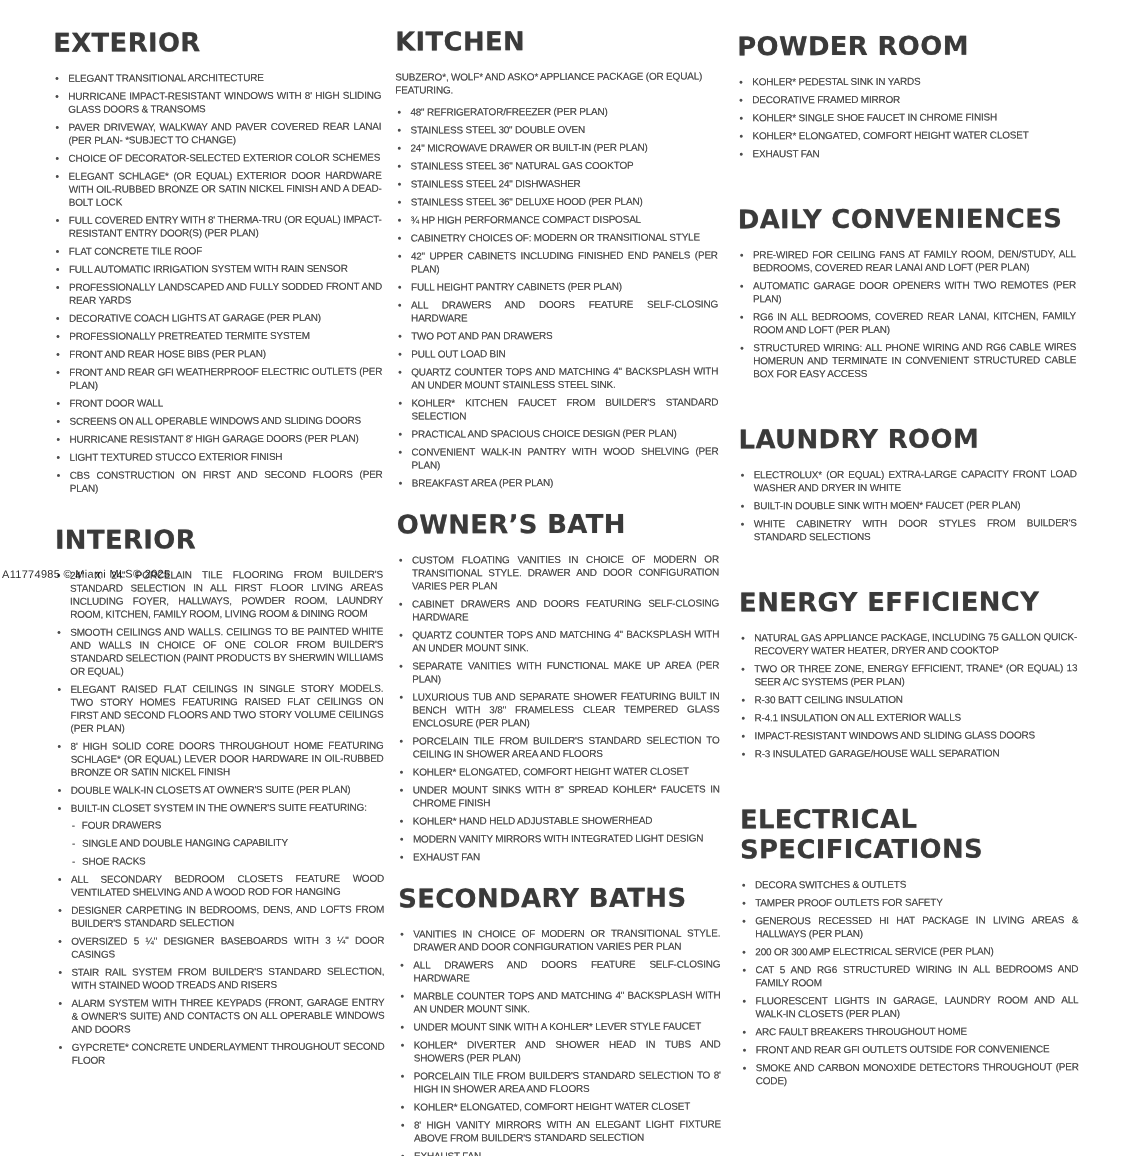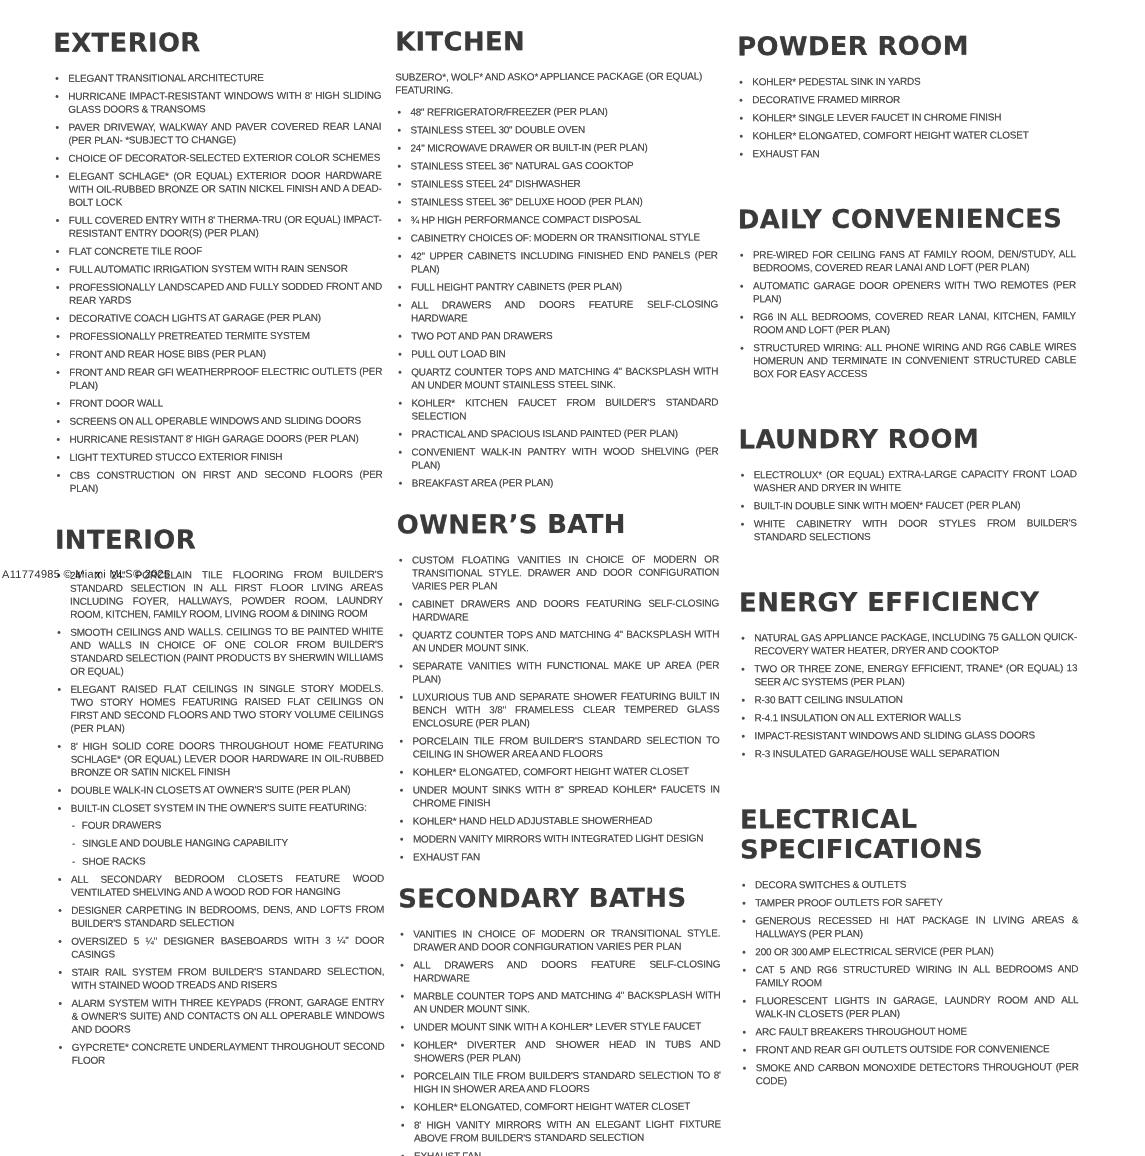--- a/index.html
+++ b/index.html
@@ -152,21 +152,21 @@
           <li class="feature"><span>STAINLESS STEEL 36" DELUXE HOOD (PER PLAN)</span></li>
           <li class="feature"><span>¾ HP HIGH PERFORMANCE COMPACT DISPOSAL</span></li>
           <li class="feature"><span>CABINETRY CHOICES OF: MODERN OR TRANSITIONAL STYLE</span></li>
           <li class="feature"><span>42" UPPER CABINETS INCLUDING FINISHED END PANELS (PER PLAN)</span></li>
           <li class="feature"><span>FULL HEIGHT PANTRY CABINETS (PER PLAN)</span></li>
           <li class="feature"><span>ALL DRAWERS AND DOORS FEATURE SELF-CLOSING HARDWARE</span></li>
           <li class="feature"><span>TWO POT AND PAN DRAWERS</span></li>
           <li class="feature"><span>PULL OUT LOAD BIN</span></li>
           <li class="feature"><span>QUARTZ COUNTER TOPS AND MATCHING 4" BACKSPLASH WITH AN UNDER MOUNT STAINLESS STEEL SINK.</span></li>
           <li class="feature"><span>KOHLER* KITCHEN FAUCET FROM BUILDER'S STANDARD SELECTION</span></li>
-          <li class="feature"><span>PRACTICAL AND SPACIOUS ISLAND PAINTED (PER PLAN)</span></li>
+          <li class="feature"><span>PRACTICAL AND SPACIOUS CHOICE DESIGN (PER PLAN)</span></li>
           <li class="feature"><span>CONVENIENT WALK-IN PANTRY WITH WOOD SHELVING (PER PLAN)</span></li>
           <li class="feature"><span>BREAKFAST AREA (PER PLAN)</span></li>
         </ul>
       </section>
       <section class="section">
         <h2 class="section-title">OWNER’S BATH</h2>
         <ul class="features">
           <li class="feature"><span>CUSTOM FLOATING VANITIES IN CHOICE OF MODERN OR TRANSITIONAL STYLE. DRAWER AND DOOR CONFIGURATION VARIES PER PLAN</span></li>
           <li class="feature"><span>CABINET DRAWERS AND DOORS FEATURING SELF-CLOSING HARDWARE</span></li>
           <li class="feature"><span>QUARTZ COUNTER TOPS AND MATCHING 4" BACKSPLASH WITH AN UNDER MOUNT SINK.</span></li>
@@ -194,21 +194,21 @@
           <li class="feature"><span>EXHAUST FAN</span></li>
         </ul>
       </section>
     </div>
   <div class="column col-3">
       <section class="section">
         <h2 class="section-title">POWDER ROOM</h2>
         <ul class="features">
           <li class="feature"><span>KOHLER* PEDESTAL SINK IN YARDS</span></li>
           <li class="feature"><span>DECORATIVE FRAMED MIRROR</span></li>
-          <li class="feature"><span>KOHLER* SINGLE LEVER FAUCET IN CHROME FINISH</span></li>
+          <li class="feature"><span>KOHLER* SINGLE SHOE FAUCET IN CHROME FINISH</span></li>
           <li class="feature"><span>KOHLER* ELONGATED, COMFORT HEIGHT WATER CLOSET</span></li>
           <li class="feature"><span>EXHAUST FAN</span></li>
         </ul>
       </section>
       <section class="section">
         <h2 class="section-title">DAILY CONVENIENCES</h2>
         <ul class="features">
           <li class="feature"><span>PRE-WIRED FOR CEILING FANS AT FAMILY ROOM, DEN/STUDY, ALL BEDROOMS, COVERED REAR LANAI AND LOFT (PER PLAN)</span></li>
           <li class="feature"><span>AUTOMATIC GARAGE DOOR OPENERS WITH TWO REMOTES (PER PLAN)</span></li>
           <li class="feature"><span>RG6 IN ALL BEDROOMS, COVERED REAR LANAI, KITCHEN, FAMILY ROOM AND LOFT (PER PLAN)</span></li>

